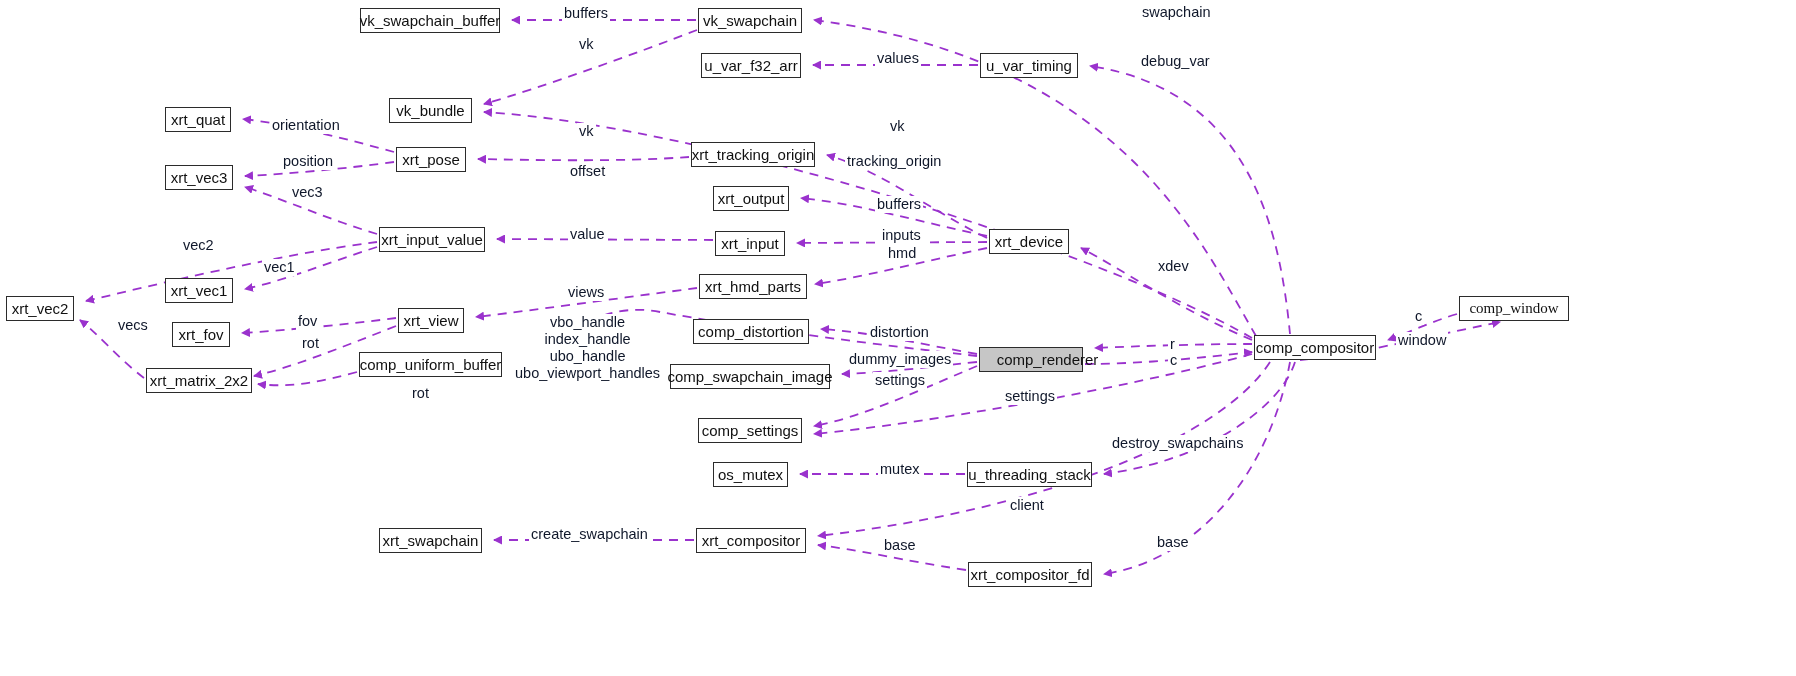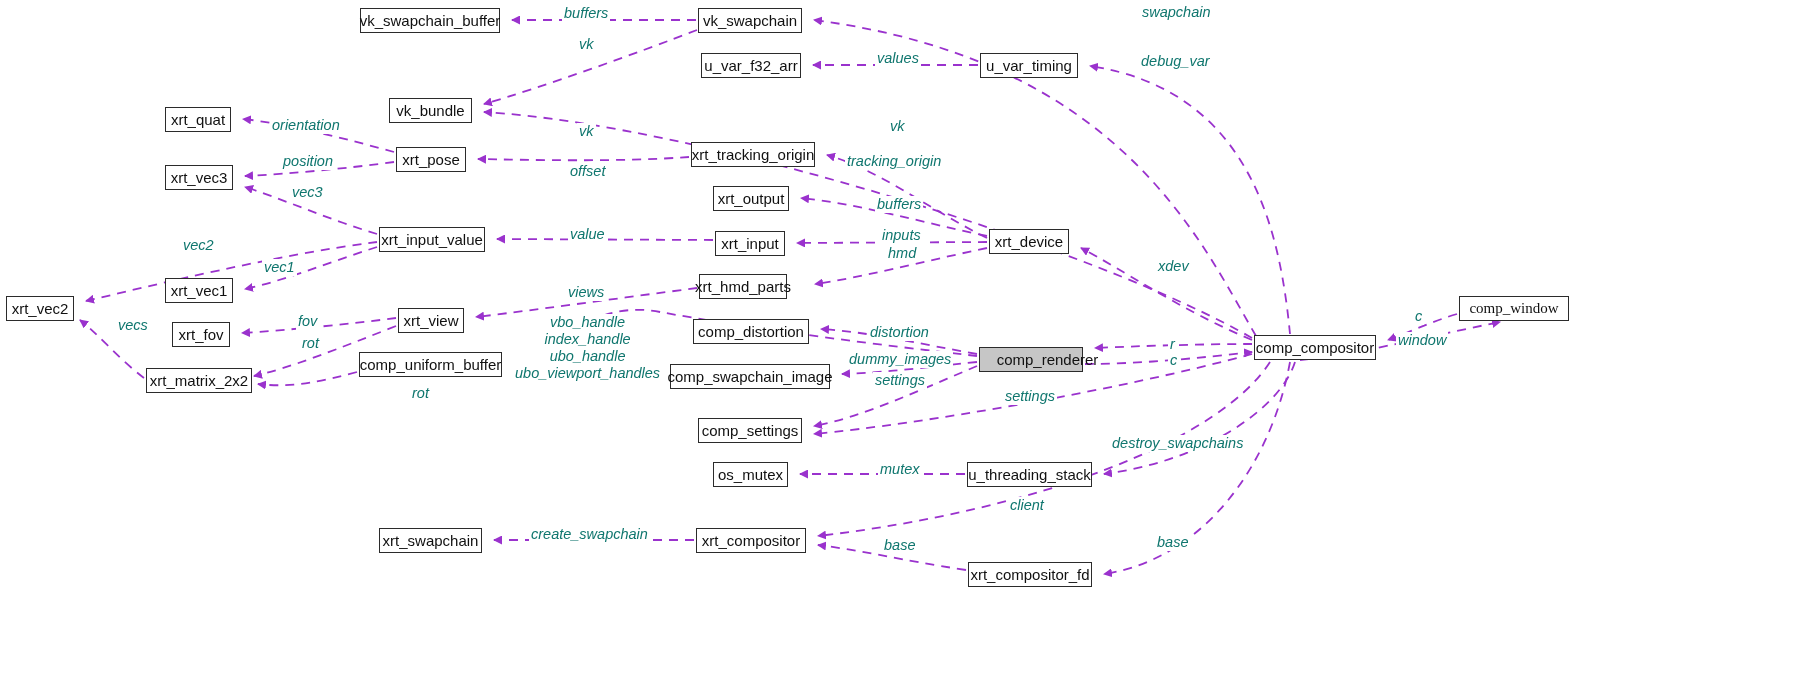--- a/index.html
+++ b/index.html
@@ -38,27 +38,26 @@
     padding: 0 9px;
     z-index: 3;
   }
   .node.highlight {
     background: #c6c6c6;
     padding-left: 42px;
   }
   .edge-label {
     position: absolute;
     font-size: 14.5px;
-    color: #0f766e;
+    color: #0f172a;
     white-space: nowrap;
     background: #ffffff;
     padding: 0 2px;
     line-height: 1.18;
     z-index: 2;
-    font-style: italic;
   }
   .edge-label.multi {
     text-align: center;
     line-height: 1.18;
   }
 </style>
 </head>
 <body>
 
 <div id="diagram">
@@ -156,21 +155,21 @@
       <div class="node" style="left: 980px; top: 53px; width: 98px;">u_var_timing</div>
       <div class="node" style="left: 389px; top: 98px; width: 83px;">vk_bundle</div>
       <div class="node" style="left: 165px; top: 107px; width: 66px;">xrt_quat</div>
       <div class="node" style="left: 396px; top: 147px; width: 70px;">xrt_pose</div>
       <div class="node" style="left: 691px; top: 142px; width: 124px;">xrt_tracking_origin</div>
       <div class="node" style="left: 165px; top: 165px; width: 68px;">xrt_vec3</div>
       <div class="node" style="left: 713px; top: 186px; width: 76px;">xrt_output</div>
       <div class="node" style="left: 379px; top: 227px; width: 106px;">xrt_input_value</div>
       <div class="node" style="left: 715px; top: 231px; width: 70px;">xrt_input</div>
       <div class="node" style="left: 989px; top: 229px; width: 80px;">xrt_device</div>
-      <div class="node" style="left: 699px; top: 274px; width: 88px;">xrt_hmd_parts</div>
+      <div class="node" style="left: 699px; top: 274px; width: 108px;">xrt_hmd_parts</div>
       <div class="node" style="left: 165px; top: 278px; width: 68px;">xrt_vec1</div>
       <div class="node" style="left: 6px; top: 296px; width: 68px;">xrt_vec2</div>
       <div class="node" style="left: 398px; top: 308px; width: 66px;">xrt_view</div>
       <div class="node" style="left: 693px; top: 319px; width: 116px;">comp_distortion</div>
       <div class="node" style="left: 1254px; top: 335px; width: 122px;">comp_compositor</div>
       <div class="node" style="left: 1459px; top: 296px; width: 110px; font-family: Liberation Serif, serif;">comp_window</div>
       <div class="node" style="left: 172px; top: 322px; width: 58px;">xrt_fov</div>
       <div class="node highlight" style="left: 979px; top: 347px; width: 104px;">comp_renderer</div>
       <div class="node" style="left: 359px; top: 352px; width: 143px;">comp_uniform_buffer</div>
       <div class="node" style="left: 670px; top: 364px; width: 160px;">comp_swapchain_image</div>

